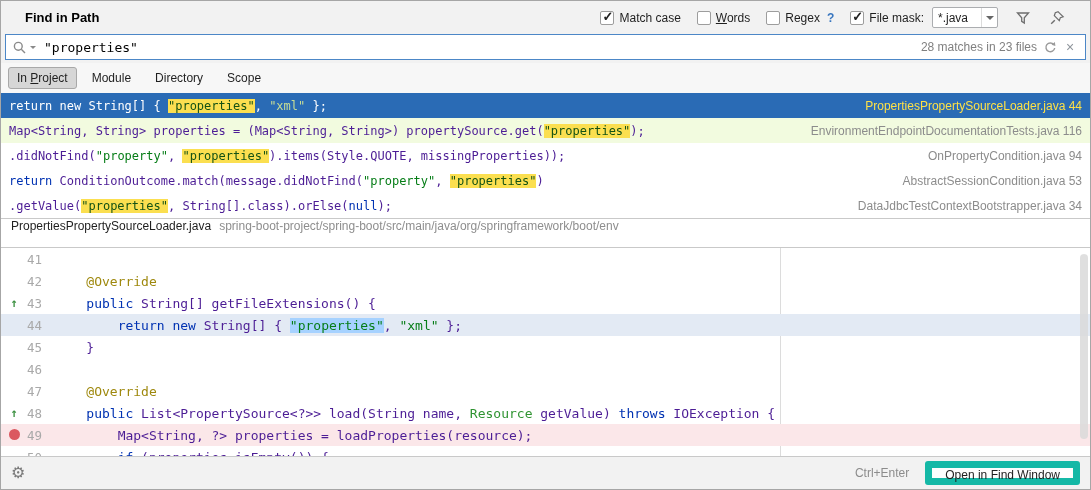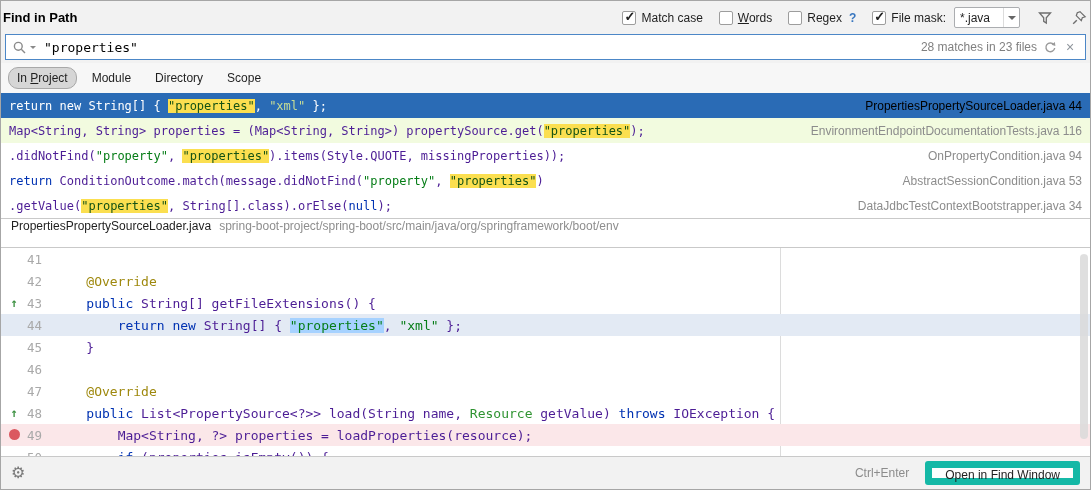--- a/index.html
+++ b/index.html
@@ -1,50 +1,50 @@
 <!DOCTYPE html>
 <html><head>
 <meta charset="utf-8">
 <style>
 *{margin:0;padding:0;box-sizing:border-box}
 html,body{width:1091px;height:490px}
 body{font-family:"Liberation Sans",sans-serif;font-size:12px;color:#1f1f1f;background:#fff}
 .app{width:1091px;height:490px;border:1px solid #a6a6a6;display:flex;flex-direction:column;background:#f2f2f2;overflow:hidden}
-.titlebar{height:33px;display:flex;align-items:center;padding:0 2px;flex:none}
+.titlebar{height:33px;display:flex;align-items:center;padding:0 24px;flex:none}
 .title{font-weight:bold;font-size:13px;color:#000}
 .tb-right{margin-left:auto;display:flex;align-items:center;gap:16px}
 .opt{display:flex;align-items:center;gap:5px;cursor:default;white-space:nowrap}
 .cb{width:14px;height:14px;border:1px solid #9d9d9d;border-radius:2px;background:#fff;position:relative;display:inline-block;flex:none}
 .cb.on::after{content:"\2713";position:absolute;left:1px;top:-3px;font-size:13px;color:#222;font-weight:bold}
 .help{color:#3876bf;font-weight:bold;margin-left:2px}
 .mn{text-decoration:underline}
 .combo{display:inline-flex;align-items:center;height:21px;border:1px solid #abadb0;background:#fff;border-radius:2px;min-width:66px;margin-left:-8px}
 .combo-val{padding:0 5px;flex:1;font-size:12px}
 .combo-arrow{width:16px;height:100%;display:flex;align-items:center;justify-content:center;border-left:1px solid #dcdcdc}
 .combo-arrow::after{content:"";border:4px solid transparent;border-top-color:#666;margin-top:4px}
 .tb-icon{display:inline-flex;width:18px;height:18px;align-items:center;justify-content:center}
 .searchwrap{padding:0 4px 3px;flex:none;background:#f2f2f2}
 .searchfield{height:26px;background:#fff;border:1px solid #4c87c7;display:flex;align-items:center;padding:0 6px;gap:3px}
 .sf-chevron{width:8px;height:10px;position:relative}
 .sf-chevron::after{content:"";position:absolute;left:0;top:4px;border:3.5px solid transparent;border-top-color:#8a8a8a}
 .searchfield input{flex:1;border:none;outline:none;font-family:"DejaVu Sans Mono",monospace;font-size:13px;color:#000;background:transparent;padding-left:3px}
 .summary{color:#808080;white-space:nowrap}
 .sf-icon{color:#8f959c;font-size:14px;width:18px;text-align:center;line-height:1}
 .scopes{height:30px;display:flex;align-items:center;gap:6px;padding:0 7px;background:#f7f7f7;flex:none}
-.scope-tab{padding:3px 8px;border-radius:10px;border:1px solid transparent}
+.scope-tab{padding:3px 8px;border-radius:3px;border:1px solid transparent}
 .scope-tab.selected{background:#d6d6d6;border-color:#a8a8a8}
 .results{flex:none;background:#fff;height:125px;overflow:hidden}
 .result-row{height:25px;display:flex;align-items:center;padding-left:8px;white-space:nowrap;overflow:hidden}
 .r-code{font-family:"DejaVu Sans Mono",monospace;font-size:12px;white-space:pre;overflow:hidden;flex:1}
 .r-file{color:#8c8c8c;padding:0 8px;font-size:12px;flex:none}
 .result-row.tint-test{background:#f2fbdf}
 .result-row.selected{background:#2a6bb5}
 .result-row.selected .t-pl,.result-row.selected .t-kw{color:#fff}
 .result-row.selected .t-str{color:#c9de95}
-.result-row.selected .r-file{color:#000000}
+.result-row.selected .r-file{color:#fde047}
 .t-pl{color:#4c1d95}
 .t-kw{color:#0032b2}
 .t-str{color:#067d17}
 .t-ann{color:#9e880d}
 .t-cls{color:#2f9331}
 .t-match{background:#fbdf50;color:#145214}
 .t-sel{background:#a6d2ff;color:#067d17}
 .preview-header{height:30px;background:#fff;border-top:1px solid #c9c9c9;border-bottom:1px solid #c9c9c9;display:flex;align-items:flex-start;gap:8px;padding:0 10px;flex:none;white-space:nowrap;overflow:hidden}
 .ph-file{color:#1f1f1f}
 .ph-path{color:#8e8e8e}

